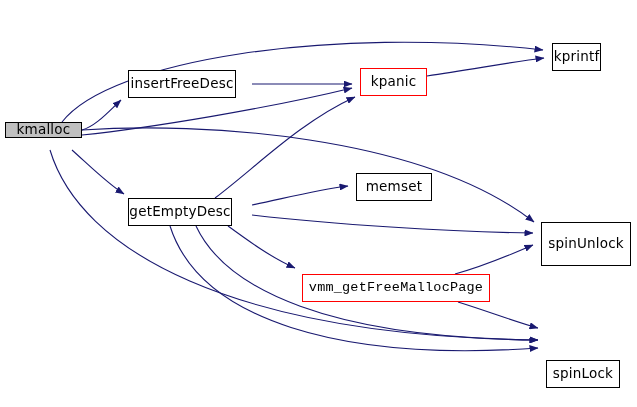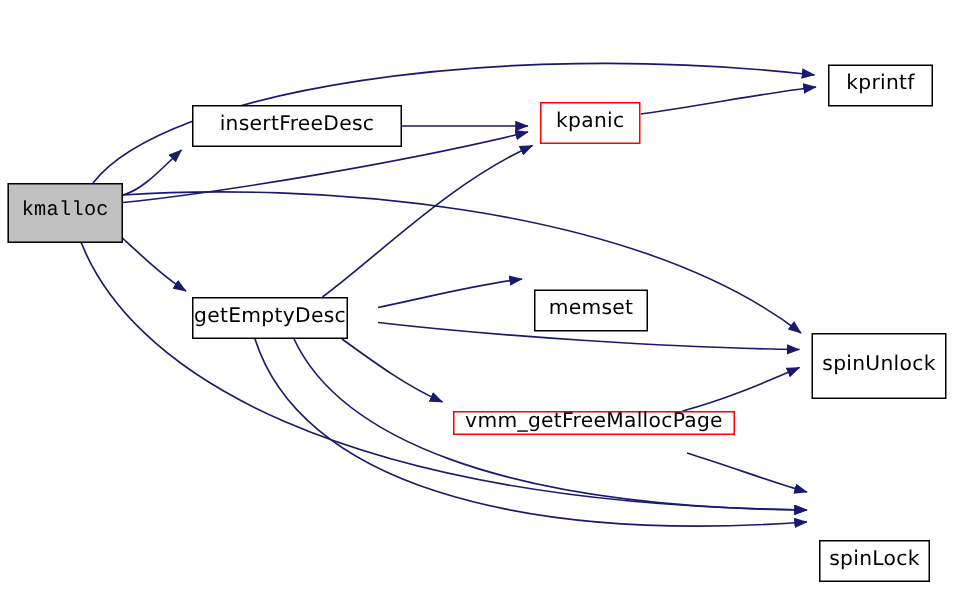--- a/index.html
+++ b/index.html
@@ -75,42 +75,42 @@
         <path d="M 228,226 C 250,242 272,258 295,268" marker-end="url(#arrowhead)" stroke="#191970" fill="none" stroke-width="1.1"></path>
         <path d="M 196,226 C 226,290 330,338 538,340" marker-end="url(#arrowhead)" stroke="#191970" fill="none" stroke-width="1.1"></path>
         <path d="M 427,76 C 470,70 510,62 544,58" marker-end="url(#arrowhead)" stroke="#191970" fill="none" stroke-width="1.1"></path>
         <path d="M 455,274 C 485,266 512,254 533,245" marker-end="url(#arrowhead)" stroke="#191970" fill="none" stroke-width="1.1"></path>
         <path d="M 458,302 C 490,312 516,322 538,328" marker-end="url(#arrowhead)" stroke="#191970" fill="none" stroke-width="1.1"></path>
         <path d="M 170,226 C 200,320 340,362 538,348" marker-end="url(#arrowhead)" stroke="#191970" fill="none" stroke-width="1.1"></path>
       </g>
   </svg>
 
   <div id="nodes-group">
-      <div class="node root" style="left: 5px; top: 122px; width: 77px; height: 40px; font-family: Liberation Mono, monospace;">
+      <div class="node root" style="left: 5px; top: 122px; width: 77px; height: 16px;">
         <span class="node-label">kmalloc</span>
       </div>
-      <div class="node" style="left: 128px; top: 70px; width: 140px; height: 28px;">
+      <div class="node" style="left: 128px; top: 70px; width: 108px; height: 28px;">
         <span class="node-label">insertFreeDesc</span>
       </div>
       <div class="node red" style="left: 360px; top: 68px; width: 67px; height: 28px;">
         <span class="node-label">kpanic</span>
       </div>
-      <div class="node" style="left: 552px; top: 43px; width: 70px; height: 28px;">
+      <div class="node" style="left: 552px; top: 43px; width: 49px; height: 28px;">
         <span class="node-label">kprintf</span>
       </div>
       <div class="node" style="left: 128px; top: 198px; width: 104px; height: 28px;">
         <span class="node-label">getEmptyDesc</span>
       </div>
-      <div class="node" style="left: 356px; top: 173px; width: 76px; height: 28px; margin-top: 20px;">
+      <div class="node" style="left: 356px; top: 173px; width: 76px; height: 28px;">
         <span class="node-label">memset</span>
       </div>
       <div class="node" style="left: 541px; top: 222px; width: 90px; height: 44px;">
         <span class="node-label">spinUnlock</span>
       </div>
-      <div class="node red" style="left: 302px; top: 274px; width: 188px; height: 16px;">
+      <div class="node red" style="left: 302px; top: 274px; width: 188px; height: 28px; font-family: Liberation Mono, monospace;">
         <span class="node-label">vmm_getFreeMallocPage</span>
       </div>
       <div class="node" style="left: 546px; top: 324px; width: 74px; height: 28px; margin-top: 36px;">
         <span class="node-label">spinLock</span>
       </div>
     </div>
 
 </div>
 
 </body></html>

